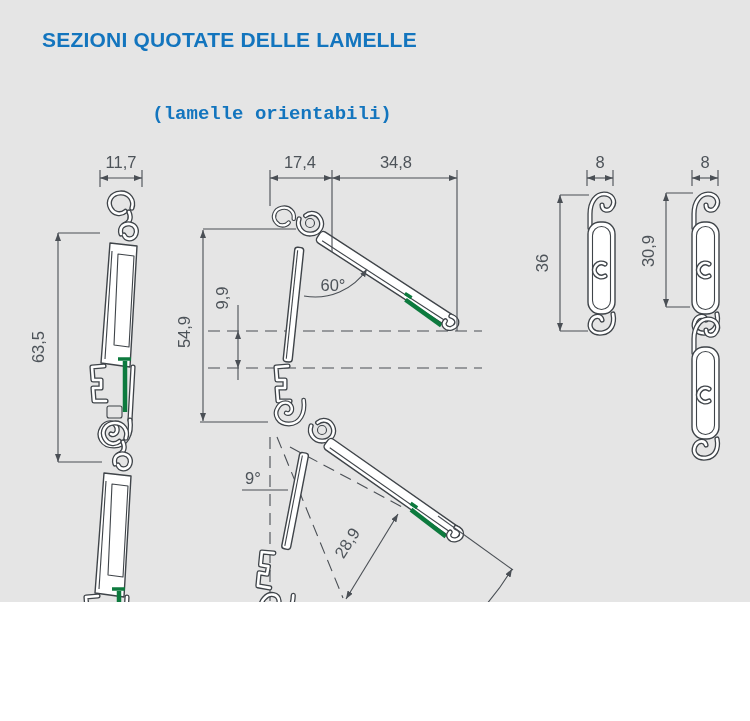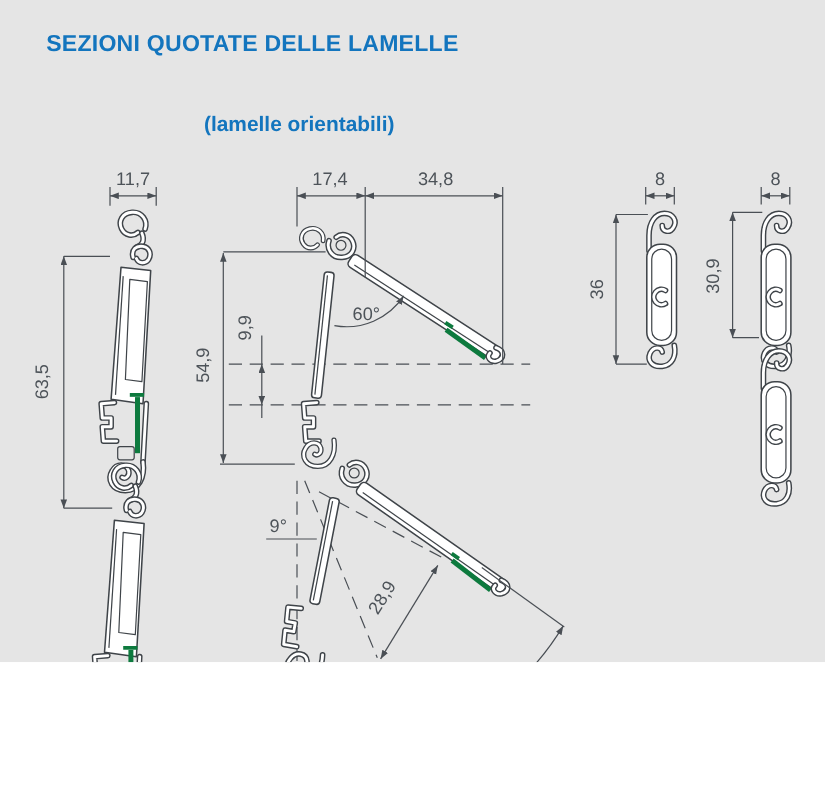--- a/index.html
+++ b/index.html
@@ -1,21 +1,21 @@
 <!DOCTYPE html>
 <html style="--accent-blue: #1375BE; --line: #3F4449; --dim-line: #4A4F55; --dim-text: #4D5359; --gasket-green: #0D7A3E;"><head>
 <meta charset="utf-8">
 <style>
   html,body{margin:0;padding:0;background:#fff;}
   .page{position:relative;width:750px;height:602px;background:#e5e5e5;overflow:hidden;
         font-family:"Liberation Sans",sans-serif;}
   .title{position:absolute;left:42px;top:28px;font-size:21px;font-weight:bold;
          color:var(--accent-blue,#1375BE);letter-spacing:.2px;white-space:nowrap;}
   .subtitle{position:absolute;top:103px;transform:translateX(-50%);font-size:19px;
-            font-weight:bold;color:var(--accent-blue,#1375BE);white-space:nowrap;}
+            font-weight:bold;color:var(--accent-blue,#1375BE);white-space:nowrap;font-family:Liberation Mono, monospace;}
   .sub-left{left:272px;}
   .sub-right{left:641px;}
   svg{position:absolute;left:0;top:0;}
   .ln{stroke:var(--line,#3F4449);fill:none;stroke-width:1.4;stroke-linejoin:round;}
   .thin{stroke-width:1.1;}
   .fillw{fill:#fff;stroke:var(--line,#3F4449);stroke-width:1.4;stroke-linejoin:round;}
   .tO{fill:none;stroke:var(--line,#3F4449);stroke-width:5.2;stroke-linecap:round;stroke-linejoin:round;}
   .tI{fill:none;stroke:#fff;stroke-width:2.6;stroke-linecap:round;stroke-linejoin:round;}
   .gk{stroke:var(--gasket-green,#0D7A3E);fill:none;stroke-linecap:butt;}
   .dim{stroke:var(--dim-line,#4A4F55);fill:none;stroke-width:1.1;}

